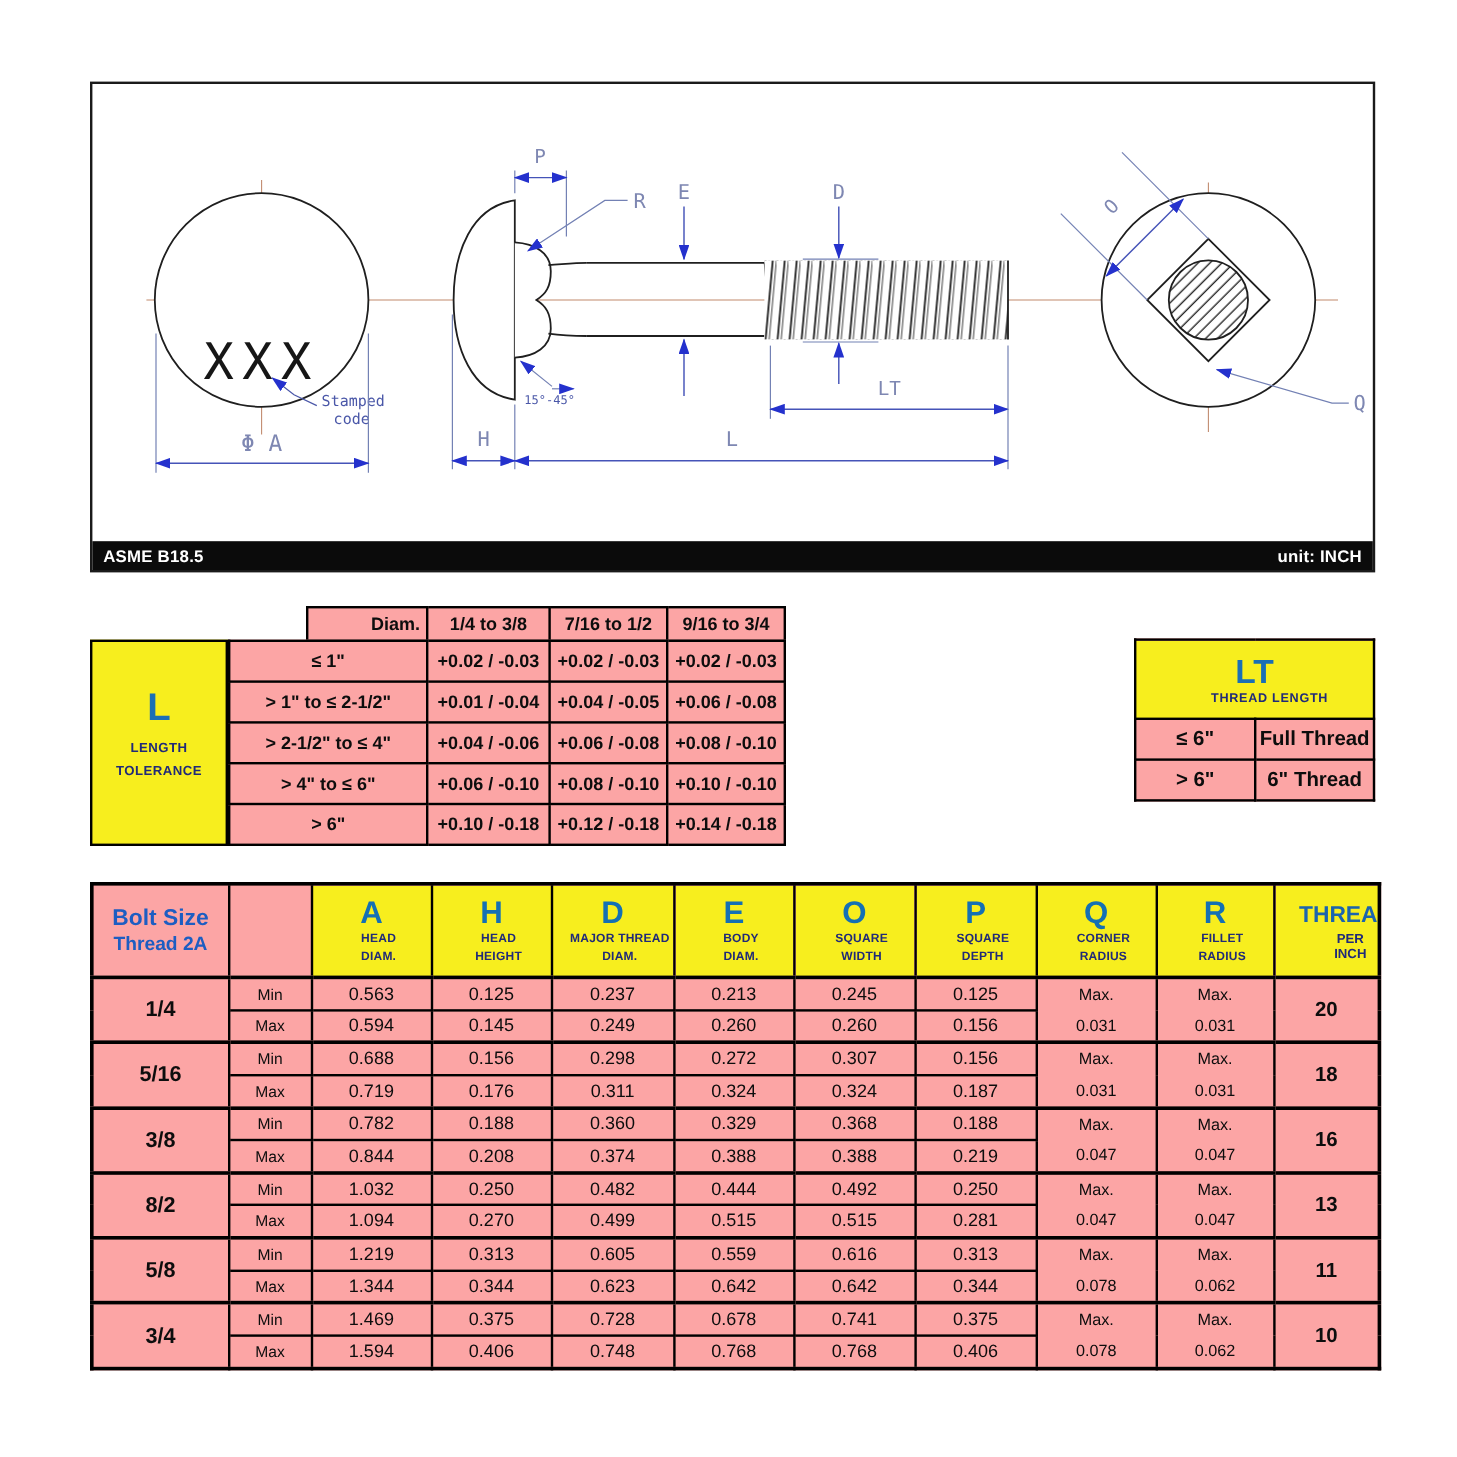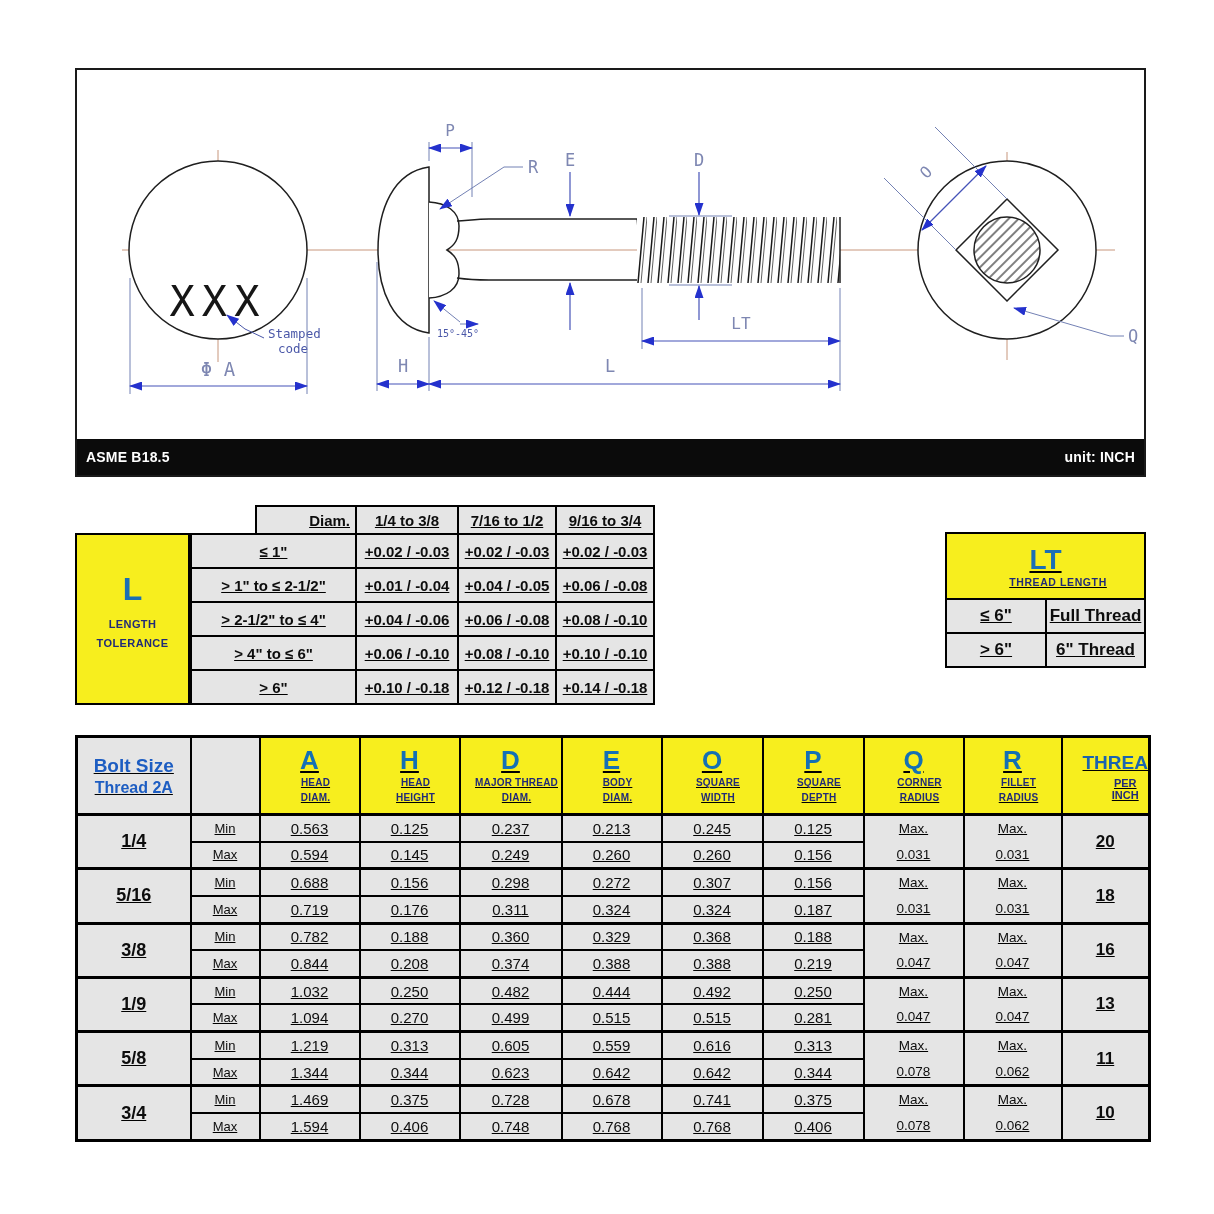--- a/index.html
+++ b/index.html
@@ -1,25 +1,25 @@
 <!DOCTYPE html>
 <html><head>
 <meta charset="utf-8">
 <style>
   html,body{margin:0;padding:0;background:#fff;}
   #page{position:relative;width:1214px;height:1214px;background:#fff;overflow:hidden;
         font-family:"Liberation Sans",sans-serif;}
   
   #drawpanel{position:absolute;left:75px;top:68px;width:1071px;height:409px;
              border:2px solid #1a1a1a;box-sizing:border-box;background:#fff;}
-  #blackbar{position:absolute;left:0;right:0;bottom:0;height:36px;background:#0b0b0b;
+  #blackbar{position:absolute;left:0;right:0;bottom:0;height:24px;background:#0b0b0b;
             display:flex;justify-content:space-between;align-items:center;padding:0 9px;}
   #blackbar span{color:#fff;font-weight:bold;font-size:14px;letter-spacing:.2px;}
   
-  table{border-collapse:collapse;table-layout:fixed;background:#e5e5e5;text-decoration:underline;}
+  table{border-collapse:collapse;table-layout:fixed;background:#fca5a5;}
   td,th{border:2px solid #000;box-sizing:border-box;padding:0;text-align:center;vertical-align:middle;
         font-family:"Liberation Sans",sans-serif;color:#0d0d0d;overflow:hidden;}
   .yel{background:#f7ee1e;}
   
   #ltol-head{position:absolute;left:255px;top:505px;width:398px;}
   #ltol-head th{height:28px;font-size:15px;font-weight:bold;}
   #ltol-head th.diam{text-align:right;padding-right:5px;}
   #ltol-body{position:absolute;left:190px;top:533px;width:463px;}
   #ltol-body td{height:34px;font-size:15px;font-weight:bold;}
   #lbox{position:absolute;left:75px;top:533px;width:115px;height:172px;background:#f7ee1e;
@@ -387,21 +387,21 @@
       <td class="mm">Max</td>
       <td>0.844</td>
       <td>0.208</td>
       <td>0.374</td>
       <td>0.388</td>
       <td>0.388</td>
       <td>0.219</td>
     </tr>
 
     <tr class="grp">
-      <td class="size" rowspan="2">1/9</td>
+      <td class="size" rowspan="2">8/2</td>
       <td class="mm">Min</td>
       <td>1.032</td>
       <td>0.250</td>
       <td>0.482</td>
       <td>0.444</td>
       <td>0.492</td>
       <td>0.250</td>
       <td class="qr" rowspan="2">
             <div>Max.</div>
             <div>0.047</div>

